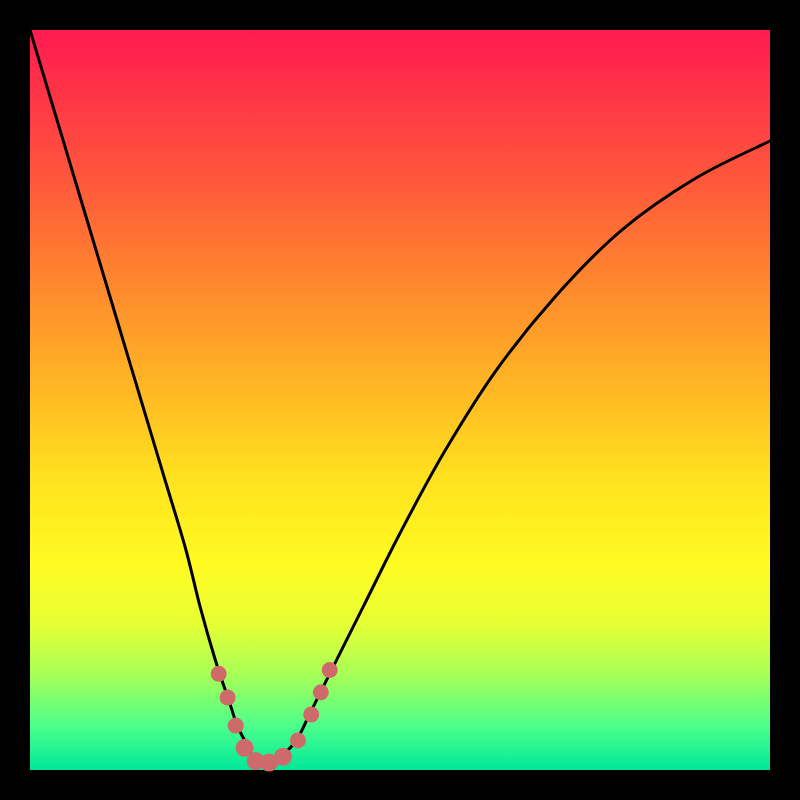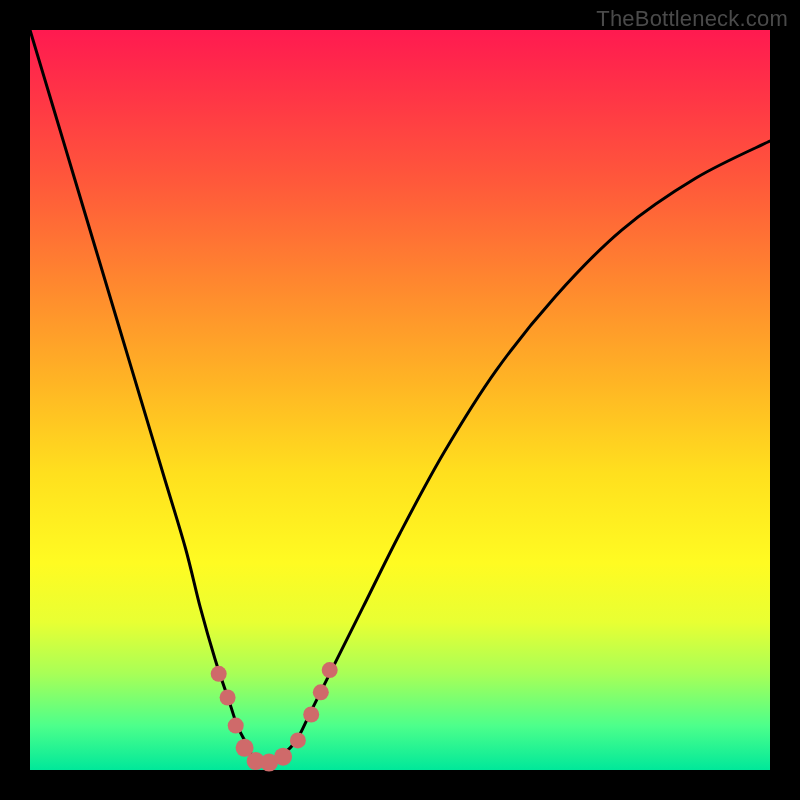--- a/index.html
+++ b/index.html
@@ -52,21 +52,20 @@
     top: 0;
     width: 740px;
     height: 740px;
     overflow: visible;
   }
 </style>
 </head>
 <body>
 
 <div class="frame">
-  <div class="watermark">TheBottleneck.com</div>
 
   <div class="plot-area">
     <svg class="curve" viewBox="0 0 740 740" preserveAspectRatio="none">
       <path id="curve-path" fill="none" stroke="#000000" stroke-width="3" stroke-linecap="round" stroke-linejoin="round" d="M 0,0 C 3.6999999999999997,12.333333333333334 14.8,49.33333333333333 22.2,74 C 29.599999999999998,98.66666666666667 37,123.33333333333333 44.4,148 C 51.8,172.66666666666666 59.199999999999996,197.33333333333334 66.6,222 C 74,246.66666666666666 81.39999999999999,271.3333333333333 88.8,296 C 96.2,320.6666666666667 103.6,345.3333333333333 111,370 C 118.4,394.6666666666667 125.79999999999998,419.3333333333333 133.2,444 C 140.6,468.6666666666667 149.23333333333335,495.8 155.4,518 C 161.56666666666666,540.2 165.26666666666668,558.7 170.20000000000002,577.2 C 175.13333333333335,595.7 180.06666666666666,612.9666666666667 185,629 C 189.93333333333334,645.0333333333333 196.10000000000002,662.3 199.8,673.4 C 203.5,684.5 204.73333333333335,689.4333333333334 207.20000000000002,695.6 C 209.66666666666669,701.7666666666667 212.13333333333333,705.4666666666667 214.6,710.4 C 217.06666666666666,715.3333333333333 219.53333333333333,721.5 222,725.2 C 224.46666666666667,728.9000000000001 226.93333333333334,731.3666666666667 229.4,732.6 C 231.86666666666667,733.8333333333334 233.10000000000002,733.8333333333334 236.8,732.6 C 240.5,731.3666666666667 246.66666666666669,728.9000000000001 251.60000000000002,725.2 C 256.53333333333336,721.5 261.46666666666664,717.8 266.4,710.4 C 271.3333333333333,703 275.0333333333333,693.1333333333333 281.2,680.8 C 287.3666666666667,668.4666666666666 294.76666666666665,653.6666666666666 303.4,636.4 C 312.0333333333333,619.1333333333333 321.9,599.4000000000001 333,577.2 C 344.1,555 356.43333333333334,529.1 370,503.2 C 383.56666666666666,477.29999999999995 398.3666666666667,448.93333333333334 414.40000000000003,421.8 C 430.4333333333334,394.6666666666667 447.7,366.29999999999995 466.2,340.4 C 484.7,314.5 504.4333333333333,289.8333333333333 525.4,266.4 C 546.3666666666667,242.96666666666667 568.5666666666666,219.5333333333334 592,199.80000000000007 C 615.4333333333334,180.06666666666675 641.3333333333334,162.8 666,148 C 690.6666666666666,133.2 727.6666666666666,117.16666666666667 740,111"></path>
       <g id="marker-layer">
           <circle cx="188.70000000000002" cy="643.8" r="8" fill="#cf6a6a"></circle>
           <circle cx="197.58" cy="667.48" r="8" fill="#cf6a6a"></circle>
           <circle cx="205.72000000000003" cy="695.6" r="8" fill="#cf6a6a"></circle>
           <circle cx="214.6" cy="717.8" r="9" fill="#cf6a6a"></circle>
           <circle cx="225.7" cy="731.12" r="9" fill="#cf6a6a"></circle>

